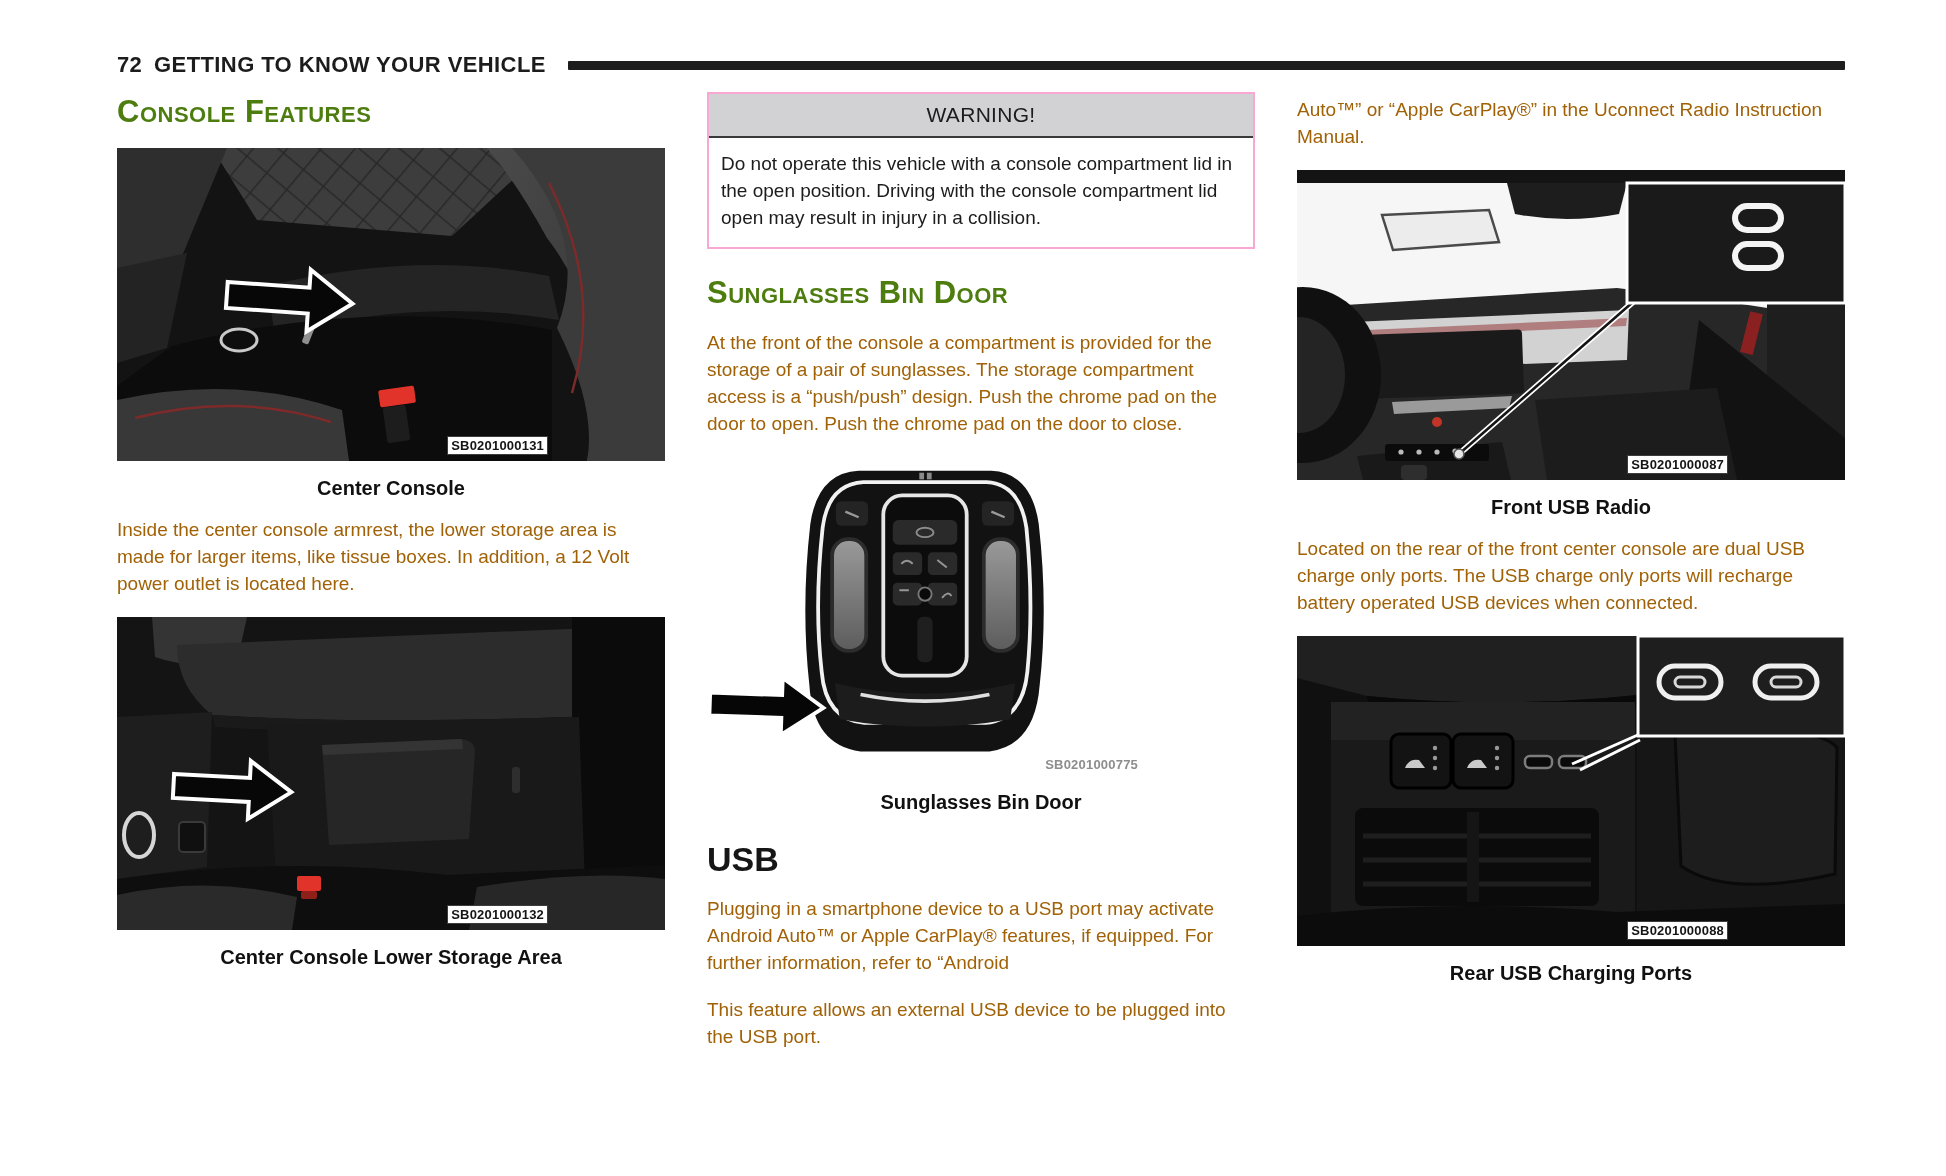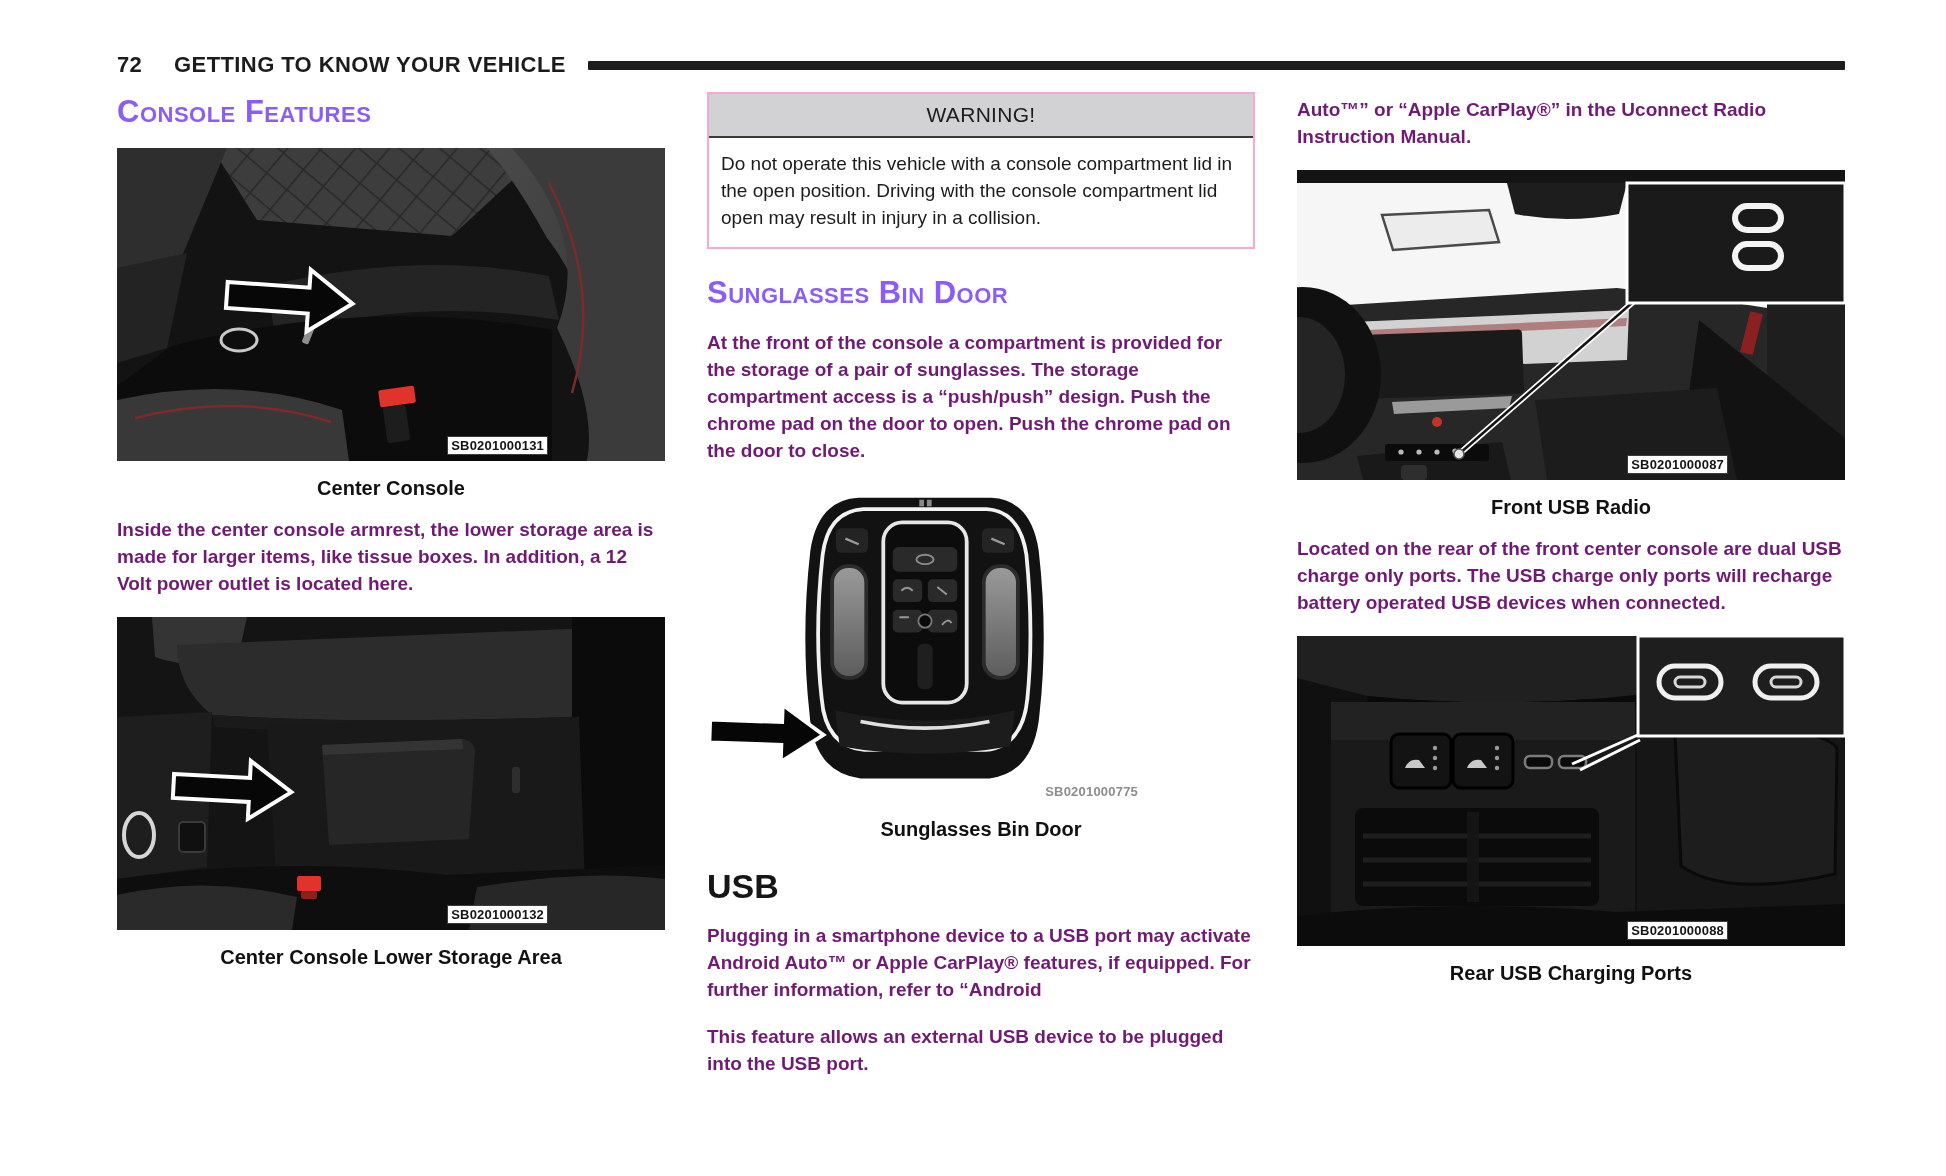--- a/index.html
+++ b/index.html
@@ -12,37 +12,37 @@
     overflow:hidden;
   }
   .page { position:absolute; inset:0; }
 
   
   .header {
     position:absolute; top:52px; left:117px; right:101px;
     display:flex; align-items:center;
   }
   .page-num { font-size:22px; font-weight:700; letter-spacing:.3px; }
-  .header-title { font-size:22px; font-weight:600; margin-left:32px; letter-spacing:.4px; white-space:nowrap;text-align:center; }
+  .header-title { font-size:22px; font-weight:600; margin-left:12px; letter-spacing:.4px; white-space:nowrap;text-align:center; }
   .header-bar { flex:1; height:9px; background:#1d1d1d; margin-left:22px; border-radius:1px; }
 
   
   .columns {
     position:absolute; top:88px; left:117px;
     display:grid; grid-template-columns:548px 548px 548px; column-gap:42px;
   }
   .col { width:548px; }
 
   h2.sc {
     font-size:31px; font-weight:600; font-variant:small-caps;
-    letter-spacing:.5px; margin:6px 0 18px 0; color:#8b5cf6;
+    letter-spacing:.5px; margin:6px 0 18px 0; color:#4d7c0f;
   }
   h2.plainhead { font-size:34px; font-weight:700; margin:26px 0 16px 0; color:#161616; }
   p.body {
-    font-size:19px; line-height:27px; margin:0 0 20px 0; color:#701a75;font-weight:bold;
+    font-size:19px; line-height:27px; margin:0 0 20px 0; color:#a16207;
   }
   .caption {
     text-align:center; font-size:20px; font-weight:700;
     margin:16px 0 16px 0; color:#111;
   }
 
   
   .warning { border:2px solid #f9a8d4; margin:4px 0 26px 0; }
   .warning-head {
     background:#d2d2d4; border-bottom:2px solid #3a3a3a;

